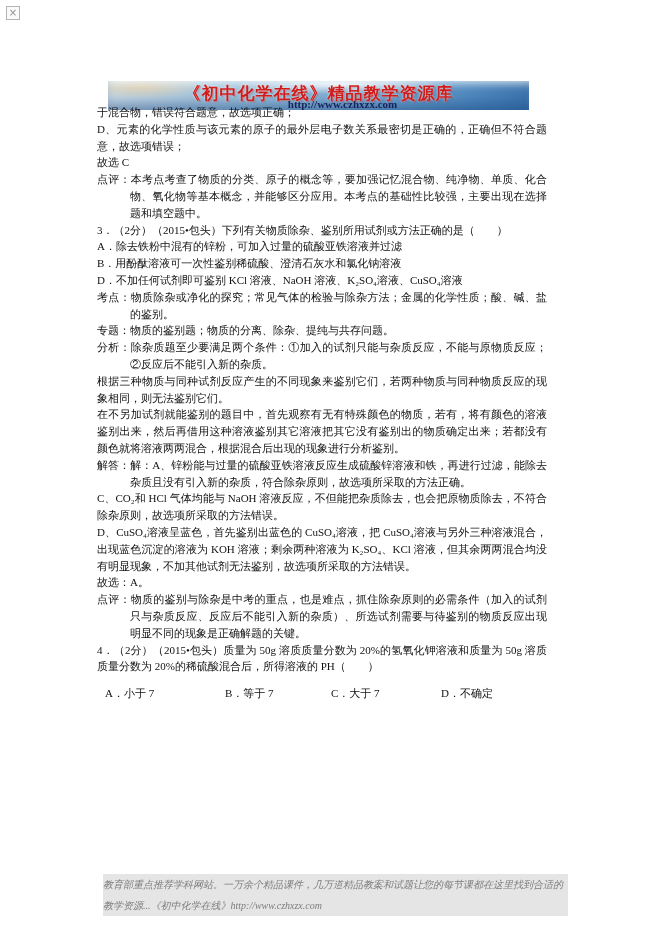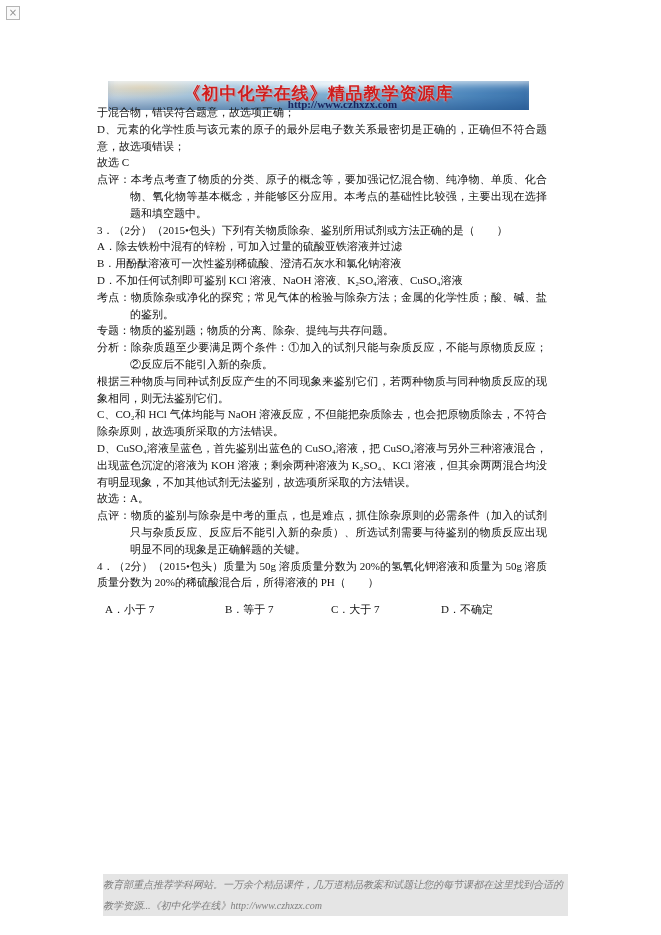--- a/index.html
+++ b/index.html
@@ -113,21 +113,23 @@
   <p class="opt">B．用酚酞溶液可一次性鉴别稀硫酸、澄清石灰水和氯化钠溶液</p>
   <p class="opt">D．不加任何试剂即可鉴别 KCl 溶液、NaOH 溶液、K₂SO₄溶液、CuSO₄溶液</p>
 
   <p class="hang mt-lg"><span class="lbl">考点：</span><span>物质除杂或净化的探究；常见气体的检验与除杂方法；金属的化学性质；酸、碱、盐的鉴别。</span></p>
 
   <p class="hang"><span class="lbl">专题：</span><span>物质的鉴别题；物质的分离、除杂、提纯与共存问题。</span></p>
 
   <p class="hang"><span class="lbl">分析：</span><span>除杂质题至少要满足两个条件：①加入的试剂只能与杂质反应，不能与原物质反应；②反应后不能引入新的杂质。</span></p>
 
   <p class="cont mt-sm">根据三种物质与同种试剂反应产生的不同现象来鉴别它们，若两种物质与同种物质反应的现象相同，则无法鉴别它们。</p>
+  <p class="cont mt-sm">在不另加试剂就能鉴别的题目中，首先观察有无有特殊颜色的物质，若有，将有颜色的溶液鉴别出来，然后再借用这种溶液鉴别其它溶液把其它没有鉴别出的物质确定出来；若都没有颜色就将溶液两两混合，根据混合后出现的现象进行分析鉴别。</p>
 
+  <p class="hang mt-sm"><span class="lbl">解答：</span><span>解：A、锌粉能与过量的硫酸亚铁溶液反应生成硫酸锌溶液和铁，再进行过滤，能除去杂质且没有引入新的杂质，符合除杂原则，故选项所采取的方法正确。</span></p>
 
   <p class="cont mt-sm">C、CO₂和 HCl 气体均能与 NaOH 溶液反应，不但能把杂质除去，也会把原物质除去，不符合除杂原则，故选项所采取的方法错误。</p>
   <p class="cont mt-sm">D、CuSO₄溶液呈蓝色，首先鉴别出蓝色的 CuSO₄溶液，把 CuSO₄溶液与另外三种溶液混合，出现蓝色沉淀的溶液为 KOH 溶液；剩余两种溶液为 K₂SO₄、KCl 溶液，但其余两两混合均没有明显现象，不加其他试剂无法鉴别，故选项所采取的方法错误。</p>
   <p class="cont mt-sm">故选：A。</p>
 
   <p class="hang mt-sm"><span class="lbl">点评：</span><span>物质的鉴别与除杂是中考的重点，也是难点，抓住除杂原则的必需条件（加入的试剂只与杂质反应、反应后不能引入新的杂质）、所选试剂需要与待鉴别的物质反应出现明显不同的现象是正确解题的关键。</span></p>
 
   <p class="mt-xl">4．（2分）（2015•包头）质量为 50g 溶质质量分数为 20%的氢氧化钾溶液和质量为 50g 溶质质量分数为 20%的稀硫酸混合后，所得溶液的 PH（　　）</p>
 
   <div class="opt-row">

